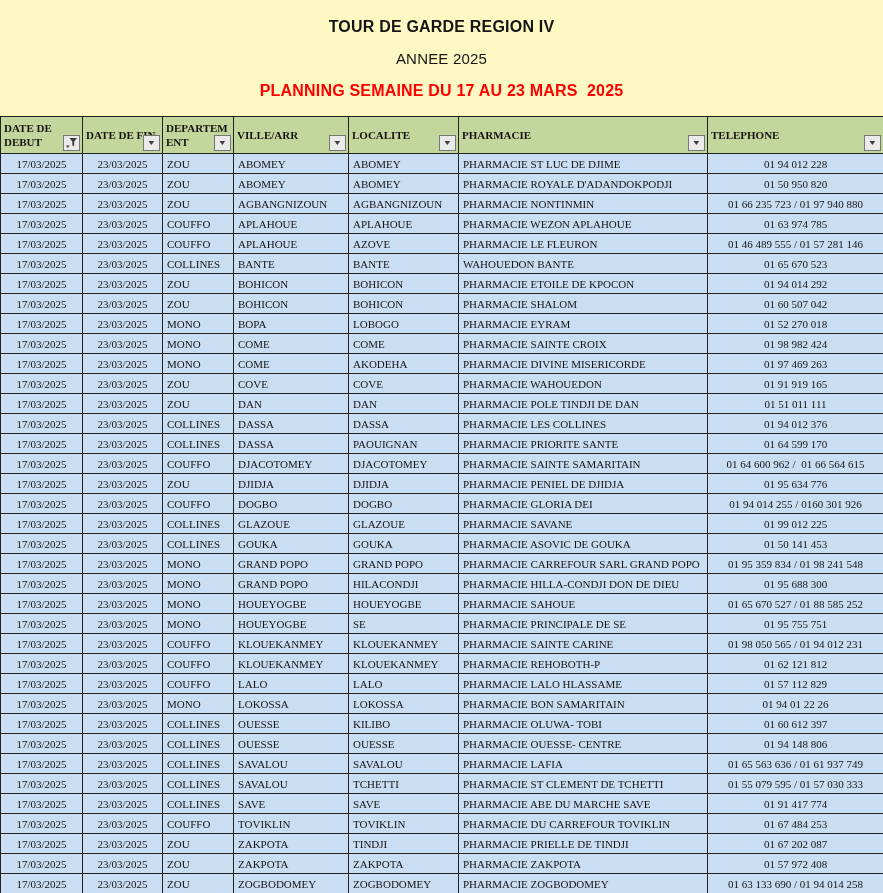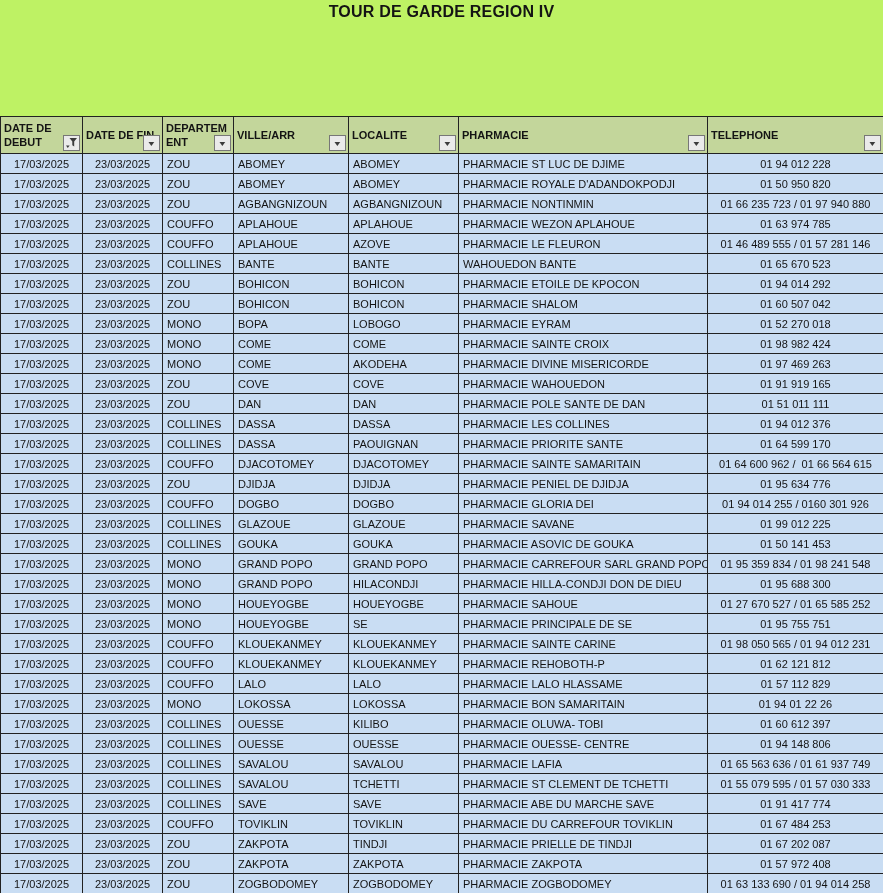--- a/index.html
+++ b/index.html
@@ -6,37 +6,38 @@
   body{
     width:883px;height:893px;
     font-family:"Liberation Sans",sans-serif;
     background:#ffffff;
     -webkit-font-smoothing:antialiased;
   }
   .sheet{width:883px;height:893px;overflow:hidden;}
 
   
   .title-block{
-    background:#bef264;
+    background:#fef9c3;
     height:116px;
     box-sizing:border-box;
-    display:flex;flex-direction:row;
+    display:flex;flex-direction:column;
     justify-content:space-evenly;
     text-align:center;
     padding:3px 0 2px 0;
   }
   .title-line{font-size:15px;color:#141414;letter-spacing:0.2px;}
   .title-line.bold{font-weight:bold;font-size:16px;}
   .title-line.red{font-weight:bold;font-size:16px;color:#ff0000;white-space:pre;}
 
   
   table{
     border-collapse:collapse;
     table-layout:fixed;
     width:883px;
+    font-family:Liberation Serif, serif;
   }
   th,td{
     border:1px solid #222222;
     box-sizing:border-box;
     overflow:hidden;
   }
   th{
     background:#c3d69b;
     font-size:11px;
     font-weight:bold;
@@ -79,20 +80,22 @@
   }
   .filter-btn svg{display:block;}
 </style>
 </head>
 <body>
 
 <div class="sheet">
 
   <div class="title-block">
     <div class="title-line bold">TOUR DE GARDE REGION IV</div>
+    <div class="title-line">ANNEE 2025</div>
+    <div class="title-line red">PLANNING SEMAINE DU 17 AU 23 MARS  2025</div>
   </div>
 
   <table>
     <colgroup>
       <col style="width:82px">
       <col style="width:80px">
       <col style="width:71px">
       <col style="width:115px">
       <col style="width:110px">
       <col style="width:249px">
@@ -236,21 +239,21 @@
           <td>COVE</td>
           <td>PHARMACIE WAHOUEDON</td>
           <td class="center">01 91 919 165</td>
         </tr>
         <tr>
           <td class="center">17/03/2025</td>
           <td class="center">23/03/2025</td>
           <td>ZOU</td>
           <td>DAN</td>
           <td>DAN</td>
-          <td>PHARMACIE POLE SANTE DE DAN</td>
+          <td>PHARMACIE POLE TINDJI DE DAN</td>
           <td class="center">01 51 011 111</td>
         </tr>
         <tr>
           <td class="center">17/03/2025</td>
           <td class="center">23/03/2025</td>
           <td>COLLINES</td>
           <td>DASSA</td>
           <td>DASSA</td>
           <td>PHARMACIE LES COLLINES</td>
           <td class="center">01 94 012 376</td>
@@ -327,21 +330,21 @@
           <td>PHARMACIE HILLA-CONDJI DON DE DIEU</td>
           <td class="center">01 95 688 300</td>
         </tr>
         <tr>
           <td class="center">17/03/2025</td>
           <td class="center">23/03/2025</td>
           <td>MONO</td>
           <td>HOUEYOGBE</td>
           <td>HOUEYOGBE</td>
           <td>PHARMACIE SAHOUE</td>
-          <td class="center">01 27 670 527 / 01 65 585 252</td>
+          <td class="center">01 65 670 527 / 01 88 585 252</td>
         </tr>
         <tr>
           <td class="center">17/03/2025</td>
           <td class="center">23/03/2025</td>
           <td>MONO</td>
           <td>HOUEYOGBE</td>
           <td>SE</td>
           <td>PHARMACIE PRINCIPALE DE SE</td>
           <td class="center">01 95 755 751</td>
         </tr>

